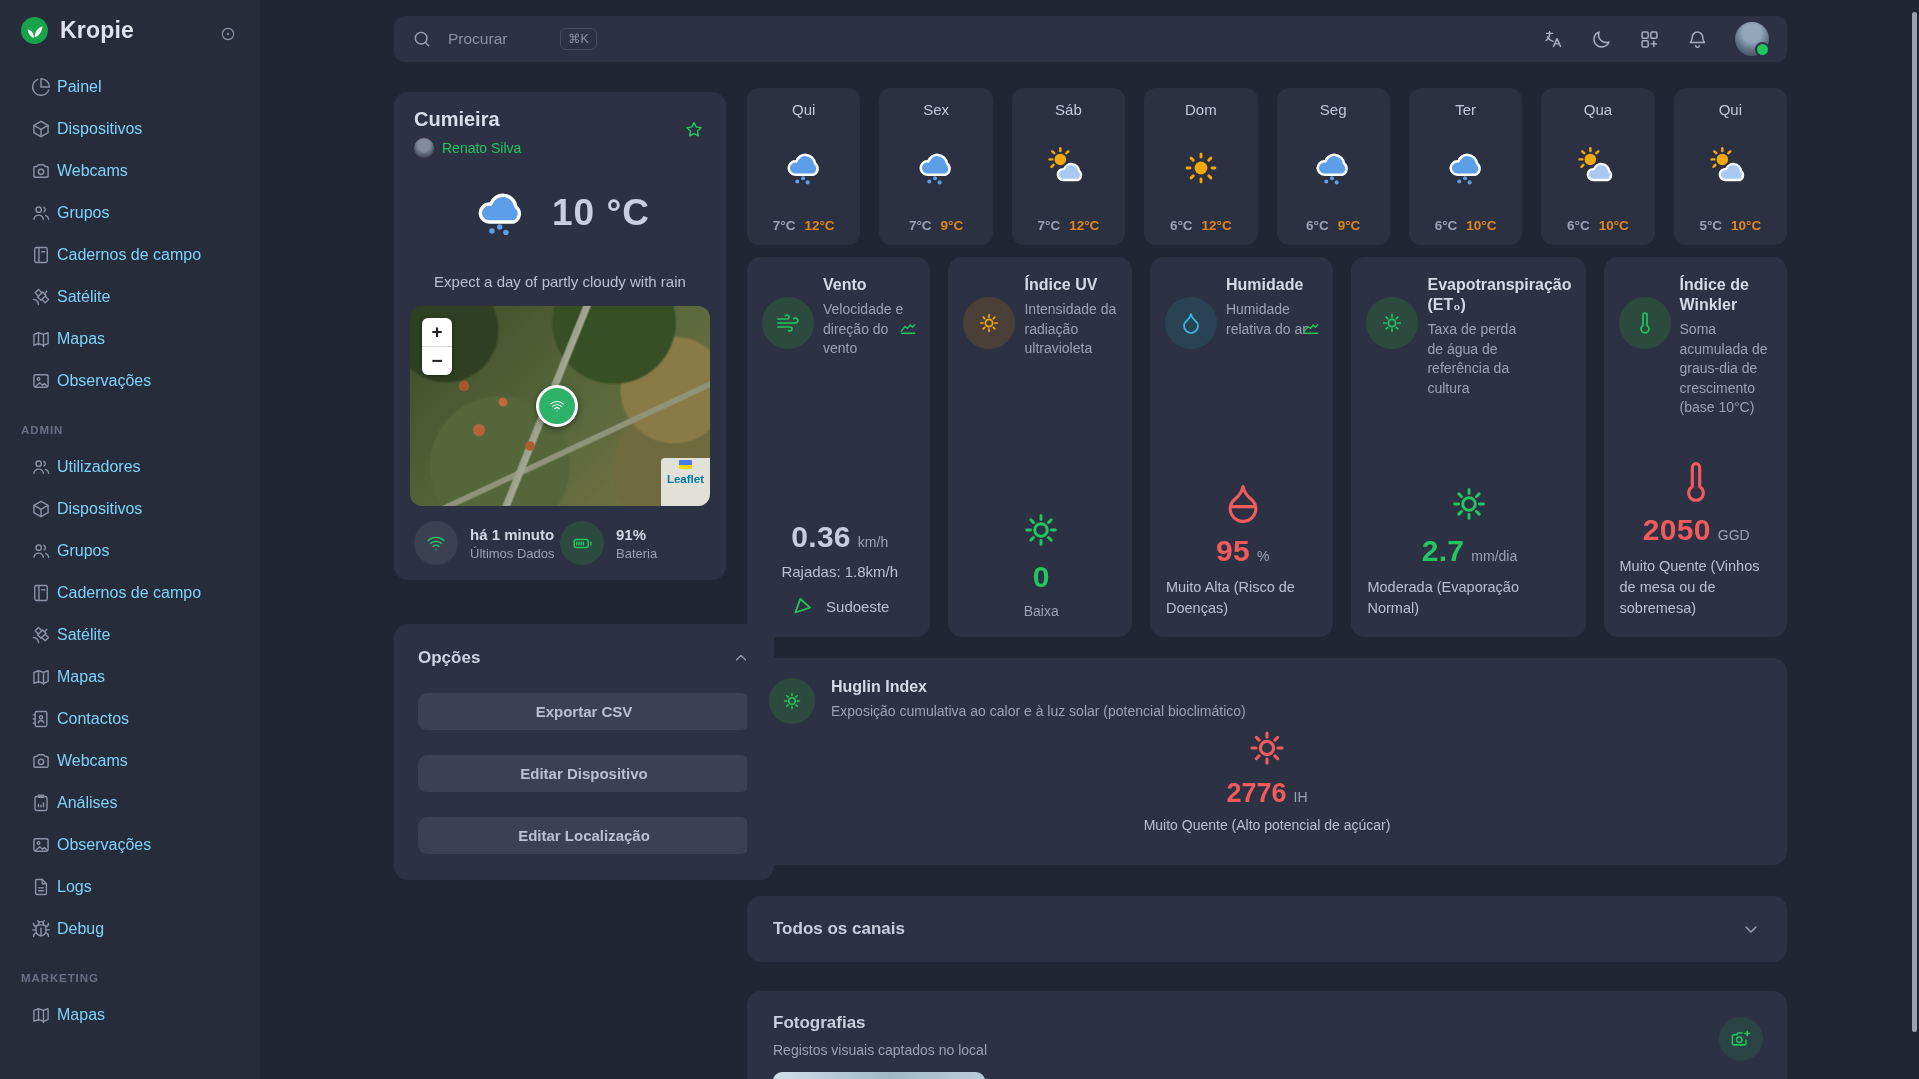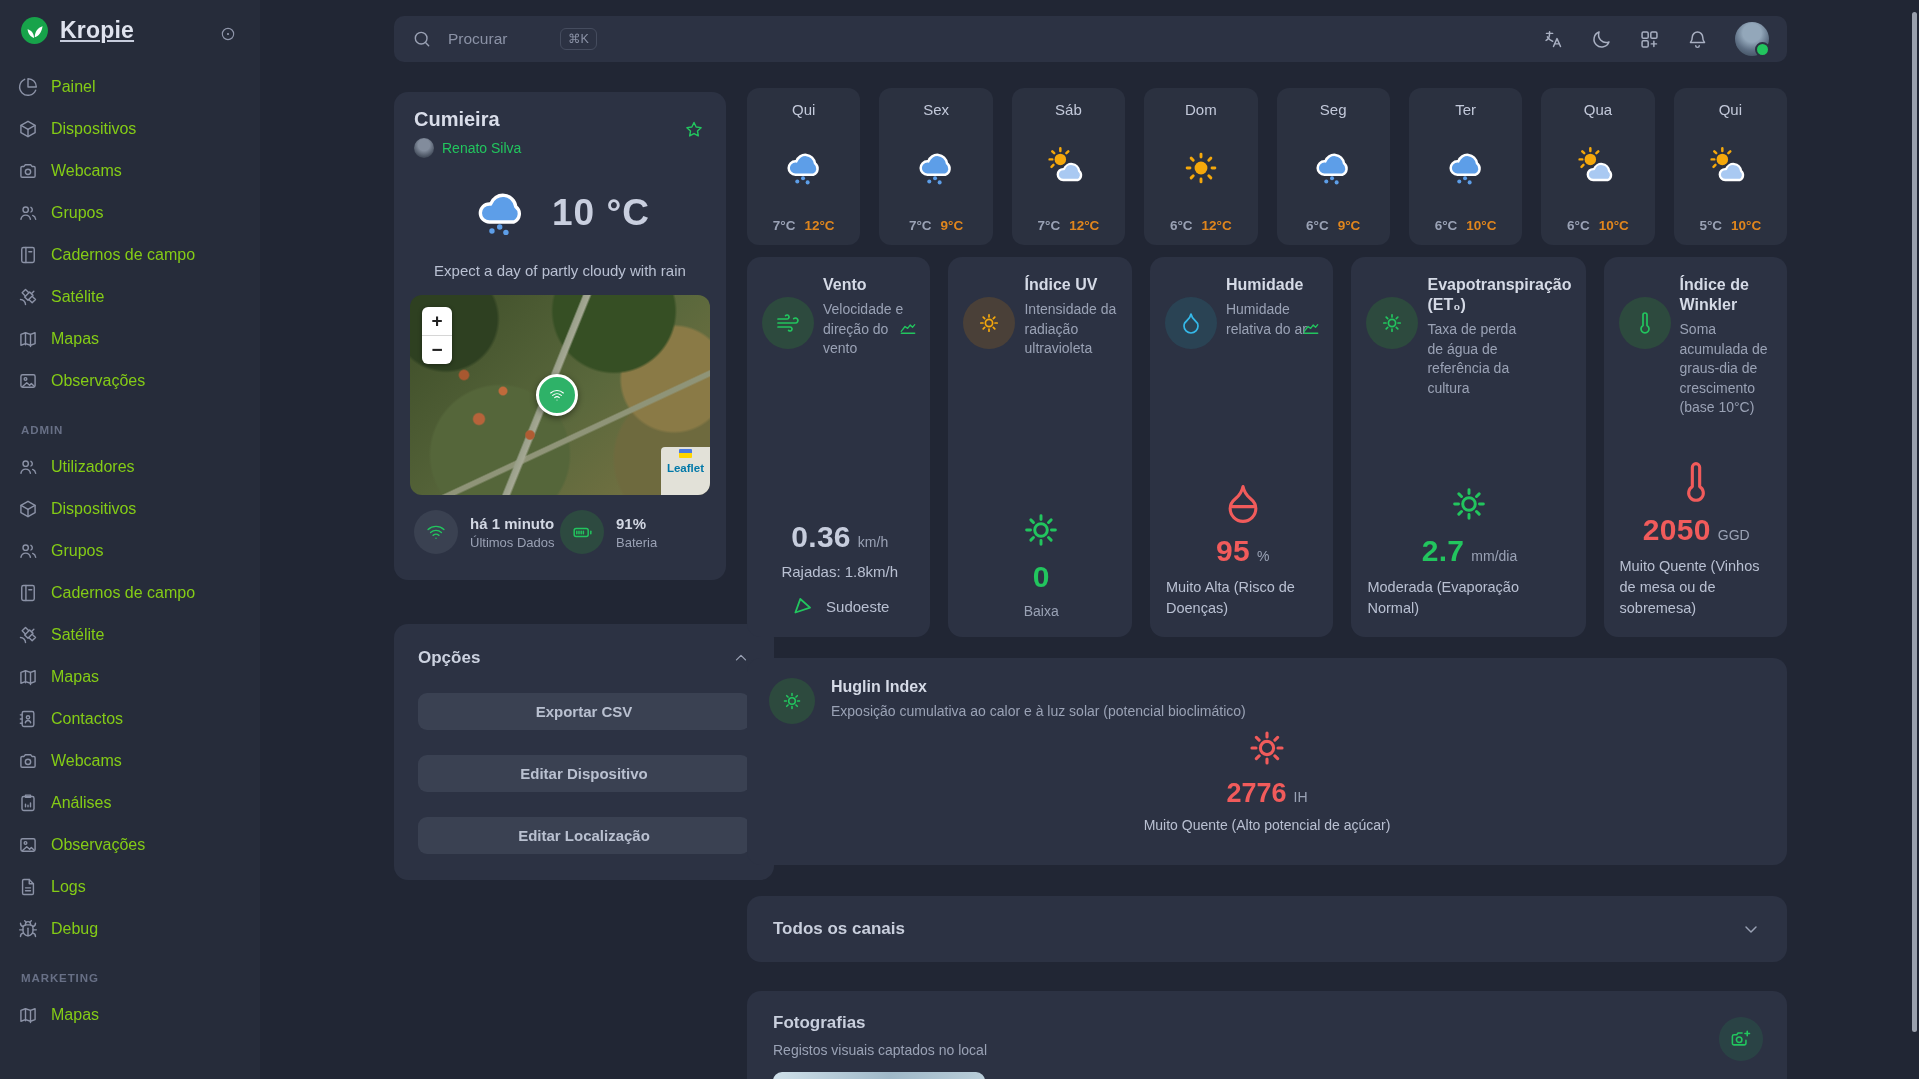--- a/index.html
+++ b/index.html
@@ -6,25 +6,25 @@
   body{
     width:1919px;height:1079px;overflow:hidden;position:relative;
     background:#212634;font-family:"Liberation Sans",sans-serif;
     -webkit-font-smoothing:antialiased;color:#c7cddd;
   }
   svg{display:block;}
   .ic{stroke:currentColor;fill:none;stroke-width:1.7;stroke-linecap:round;stroke-linejoin:round;}
 
   
   .sidebar{position:absolute;left:0;top:0;width:260px;height:1079px;background:#262c3a;}
-  .brand{position:absolute;left:20px;top:16px;display:flex;align-items:center;gap:11px;text-decoration:underline;}
+  .brand{position:absolute;left:20px;top:16px;display:flex;align-items:center;gap:11px;}
   .brand-name{font-size:23px;font-weight:700;color:#dfe3ee;letter-spacing:.2px;}
   .collapse-btn{position:absolute;right:24px;top:26px;color:#8f96aa;}
   .nav{position:absolute;left:0;top:66px;width:100%;}
-  .nav-item{height:42px;display:flex;align-items:center;gap:13px;padding-left:18px;color:#84cc16;cursor:pointer;}
+  .nav-item{height:42px;display:flex;align-items:center;gap:6px;padding-left:31px;color:#7dd3fc;cursor:pointer;}
   .nav-item .nico{width:20px;height:20px;color:#8b92a6;flex:none;}
   .nav-label{font-size:16px;}
   .nav-sec{padding:22px 0 10px 21px;font-size:11.5px;font-weight:700;letter-spacing:.9px;color:#687086;}
 
   
   .topbar{position:absolute;left:394px;top:16px;width:1393px;height:46px;background:#2c3243;border-radius:10px;display:flex;align-items:center;padding:0 18px;box-sizing:border-box;}
   .search-ic{color:#9aa1b4;margin-right:14px;}
   .search-input{flex:0 0 auto;width:110px;background:transparent;border:none;outline:none;font-size:15.5px;color:#c7cddd;font-family:"Liberation Sans",sans-serif;}
   .search-input::placeholder{color:#8b92a6;}
   .kbd{border:1px solid #454c5e;border-radius:6px;padding:2px 7px 3px;font-size:12.5px;color:#8b92a6;}
@@ -39,21 +39,21 @@
 
   
   .loc{position:absolute;left:394px;top:92px;width:332px;height:488px;padding:16px 16px 0;}
   .loc-title{font-size:20px;font-weight:700;color:#d9dde9;padding-left:4px;}
   .loc-owner{display:flex;align-items:center;gap:8px;margin-top:7px;padding-left:4px;}
   .mini-avatar{width:20px;height:20px;border-radius:50%;background:radial-gradient(circle at 50% 35%,#828c9c 0 35%,#4a5362 70%,#272e3a);}
   .loc-owner-name{font-size:14px;color:#22c55e;}
   .loc-star{position:absolute;right:22px;top:28px;color:#22c55e;cursor:pointer;}
   .loc-weather{display:flex;align-items:center;justify-content:center;gap:20px;margin-top:24px;}
   .loc-temp{font-size:37px;font-weight:700;color:#c9cfdf;letter-spacing:1px;}
-  .loc-summary{text-align:center;font-size:15px;color:#b9c0d2;margin-top:18px;}
+  .loc-summary{text-align:center;font-size:15px;color:#b9c0d2;margin-top:29px;}
   .map{position:relative;margin:16px auto 0;width:300px;height:200px;border-radius:12px;overflow:hidden;cursor:grab;
     background-color:#50603a;
     background-image:
       radial-gradient(circle at 23% 62%,#b6633a 0 2%,transparent 2.6%),
       radial-gradient(circle at 31% 48%,#c06a3b 0 1.6%,transparent 2.2%),
       radial-gradient(circle at 40% 70%,#b05c33 0 1.8%,transparent 2.4%),
       radial-gradient(circle at 18% 40%,#a85830 0 1.6%,transparent 2.2%),
       radial-gradient(circle at 48% 55%,#b6633a 0 1.5%,transparent 2.1%),
       linear-gradient(112deg,transparent 45.2%,#9aa08a 45.7%,#a5a894 47.2%,transparent 47.8%),
       linear-gradient(155deg,transparent 63%,#8f9478 63.5%,#8f9478 64.8%,transparent 65.4%),

